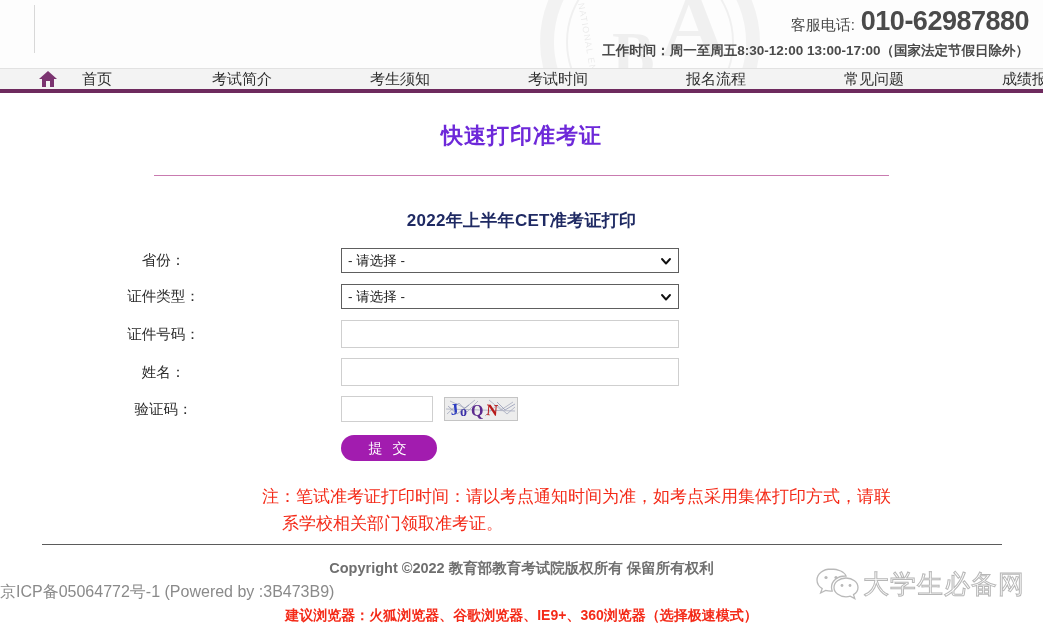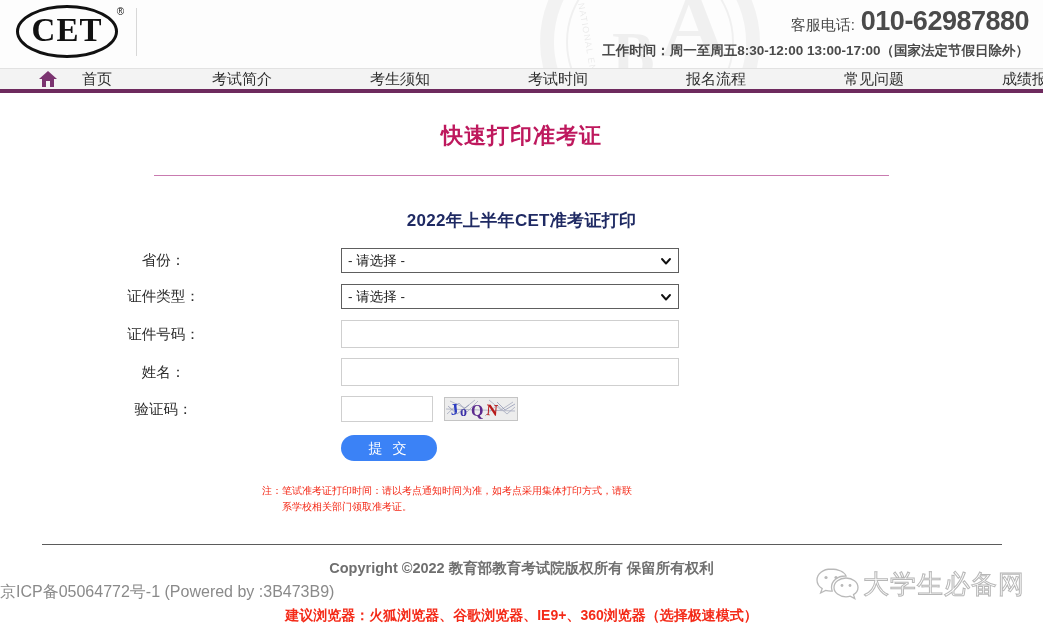--- a/index.html
+++ b/index.html
@@ -197,21 +197,21 @@
 
   
   .main {
     position: relative;
     padding-top: 28px;
   }
   .page-title {
     text-align: center;
     font-size: 22px;
     font-weight: bold;
-    color: #be185d;
+    color: #6d28d9;
     letter-spacing: 1px;
   }
   .title-rule {
     width: 735px;
     height: 1px;
     background: #c97bb0;
     margin: 24px auto 0 auto;
   }
   .form-subtitle {
     text-align: center;
@@ -291,38 +291,38 @@
   .captcha-img svg { display:block; }
 
   .submit-row {
     margin-top: 13px;
     display: flex;
   }
   .submit-spacer { width: 341px; }
   .btn-submit {
     width: 96px;
     height: 26px;
-    background: #3b82f6;
+    background: #a21caf;
     border: none;
     border-radius: 13px;
     color: #fff;
     font-size: 14px;
     letter-spacing: 3px;
     cursor: pointer;
     font-family: "Liberation Sans", sans-serif;
     line-height: 26px;
     padding: 0;
     text-align: center;
   }
 
   .note {
     margin: 22px 0 0 0;
     padding-left: 262px;
     color: #f42a18;
-    font-size: 10px;
+    font-size: 17px;
     line-height: 1.6;
     max-width: 790px;
   }
   .note-indent { padding-left: 20px; display:block; }
 
   
   .footer {
     position: absolute;
     left: 0;
     top: 544px;
@@ -378,24 +378,20 @@
 <body>
 
 <div class="header">
   <div class="header-watermark"></div>
   <div class="header-watermark-inner"></div>
   <div class="header-watermark-letter">A</div>
   <div class="header-watermark-letter2">B</div>
   <div class="header-watermark-text">NATIONAL ENGLISH TEST</div>
 
   <div class="logo-block">
-    <div class="cet-oval">
-      <span class="cet-text">CET</span>
-      <span class="cet-reg">®</span>
-    </div>
     <div class="logo-divider"></div>
   </div>
 
   <div class="contact">
     <div class="contact-row1">
       <span class="contact-label">客服电话:</span>
       <span class="contact-phone">010-62987880</span>
     </div>
     <div class="contact-row2">
       <span class="ct-lbl">工作时间：</span><span>周一至周五8:30-12:00 13:00-17:00（国家法定节假日除外）</span>

